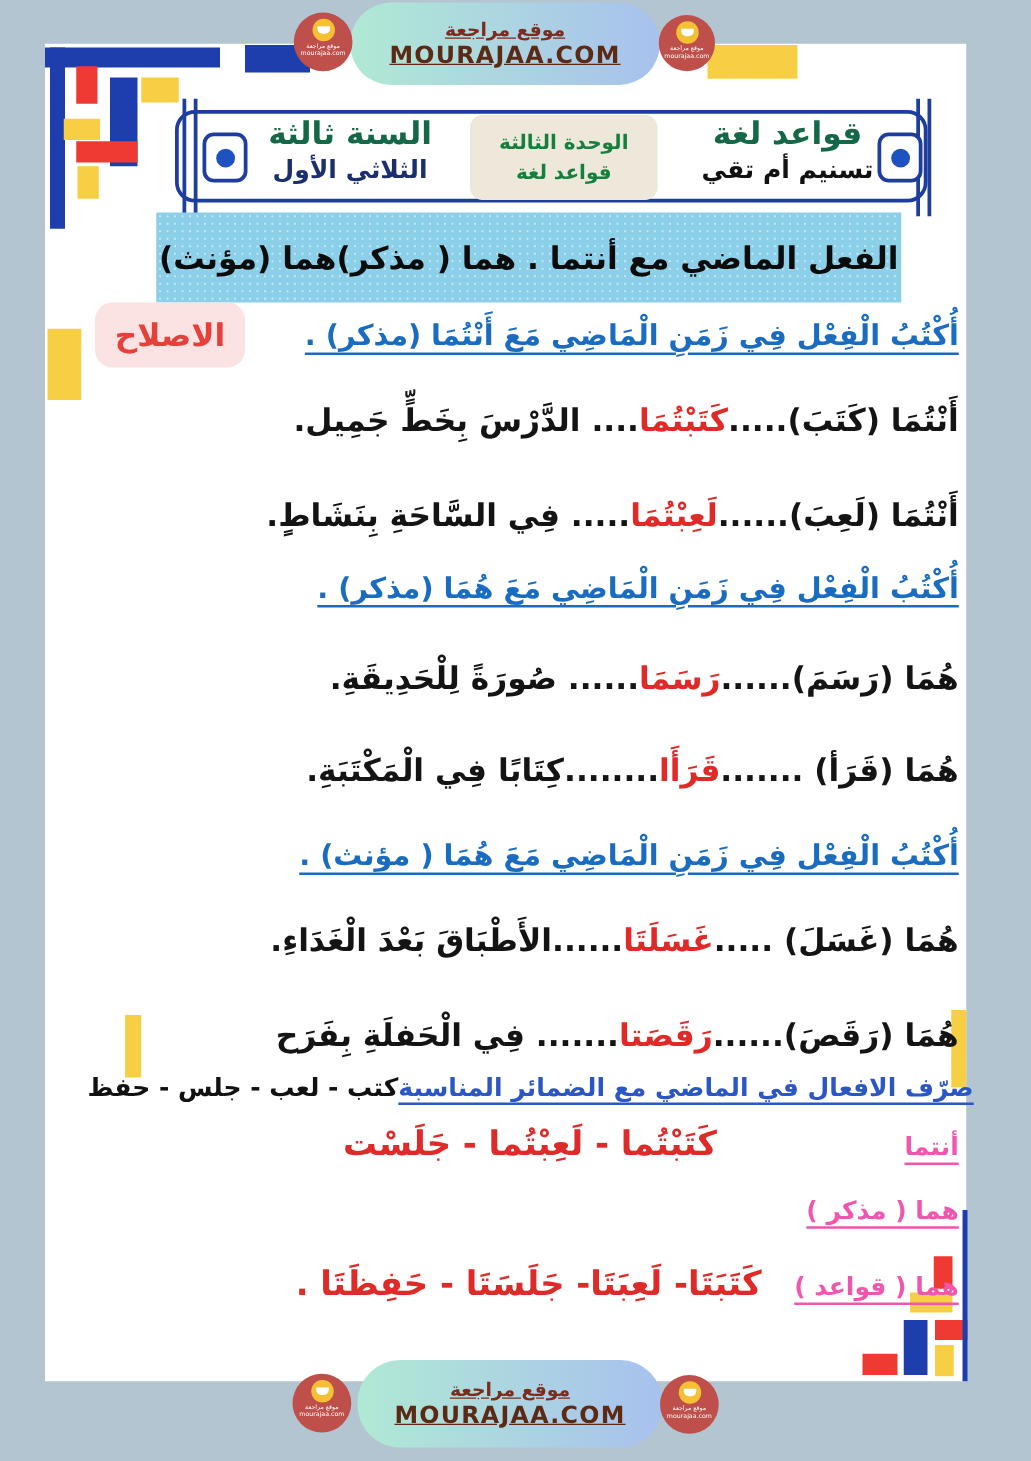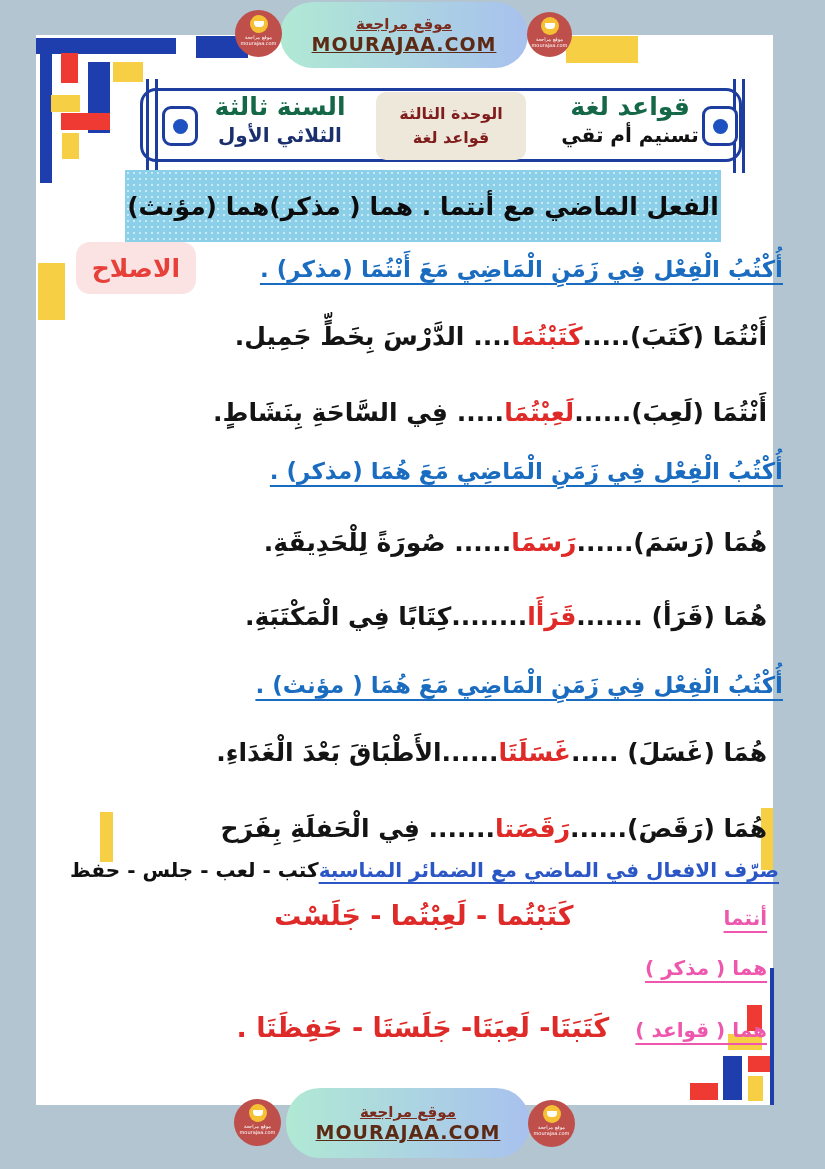--- a/index.html
+++ b/index.html
@@ -29,33 +29,33 @@
   .hline{position:absolute;width:3px;height:94px;top:79px;background:#1d3e9e;}
   .hsq{position:absolute;width:36px;height:40px;top:106px;background:#ffffff;border:3px solid #1d3e9e;
        border-radius:9px;box-sizing:border-box;display:flex;align-items:center;justify-content:center;}
   .hsq .bdot{width:15px;height:15px;border-radius:50%;background:#1d52c0;}
   .hcol{position:absolute;text-align:center;direction:rtl;}
   .green{color:#156847;font-size:25px;font-weight:bold;line-height:1.2;}
   .navybig{color:#1b2f6e;font-size:20px;font-weight:bold;line-height:1.3;}
   .teacher{color:#111;font-size:20px;font-weight:bold;line-height:1.3;}
   .centerbox{position:absolute;left:376px;top:92px;width:150px;height:68px;background:#eee8da;
              border-radius:10px;display:flex;flex-direction:column;align-items:center;justify-content:center;direction:rtl;}
-  .centerbox div{color:#7f1d1d;font-size:16px;font-weight:bold;line-height:1.5;}
+  .centerbox div{color:#15803d;font-size:16px;font-weight:bold;line-height:1.5;}
 
   
   .band{position:absolute;left:125px;top:170px;width:596px;height:72px;background:#8ccfe9;
         background-image:radial-gradient(circle,rgba(255,255,255,.55) .8px,transparent 1px);
         background-size:6px 6px;display:flex;align-items:center;justify-content:center;}
   .band .t{direction:rtl;color:#0c0c0c;font-size:25px;font-weight:bold;white-space:nowrap;}
 
   .islah{position:absolute;left:76px;top:242px;width:120px;height:52px;background:#fae3e2;border-radius:14px;
          display:flex;align-items:center;justify-content:center;color:#e7403a;font-size:25px;font-weight:bold;direction:rtl;}
 
   
-  .xhead{position:absolute;right:42px;direction:rtl;white-space:nowrap;color:#1a6cc1;font-size:23px;
+  .xhead{position:absolute;right:58px;direction:rtl;white-space:nowrap;color:#1a6cc1;font-size:23px;
          font-weight:bold;text-decoration:underline;text-underline-offset:6px;text-align:center;}
   .xline{position:absolute;right:58px;direction:rtl;white-space:nowrap;color:#141414;font-size:25px;font-weight:bold;text-align:right;}
   .ans{color:#e02a28;}
 
   
   .chead{position:absolute;right:46px;top:858px;direction:rtl;white-space:nowrap;font-size:20px;font-weight:bold;}
   .chead .b{color:#2b56c5;text-decoration:underline;text-underline-offset:5px;}
   .chead .k{color:#111;}
   .crow{position:absolute;right:58px;direction:rtl;display:flex;align-items:baseline;white-space:nowrap;}
   .pron{color:#ee57ad;font-size:20px;font-weight:bold;text-decoration:underline;text-underline-offset:6px;}

